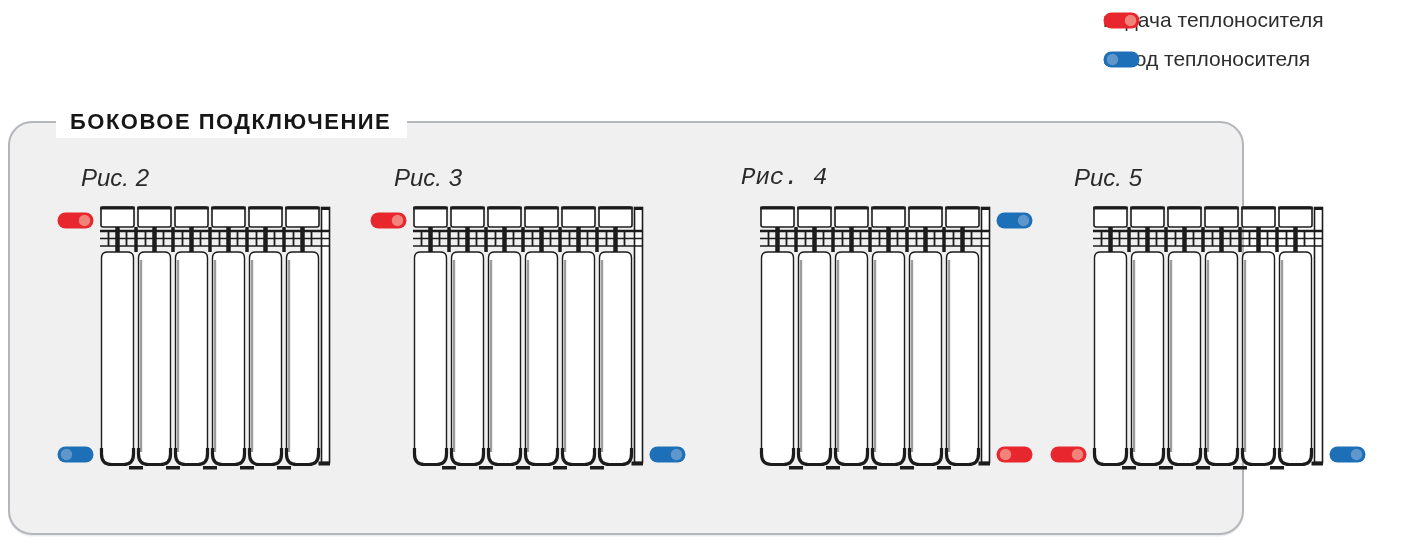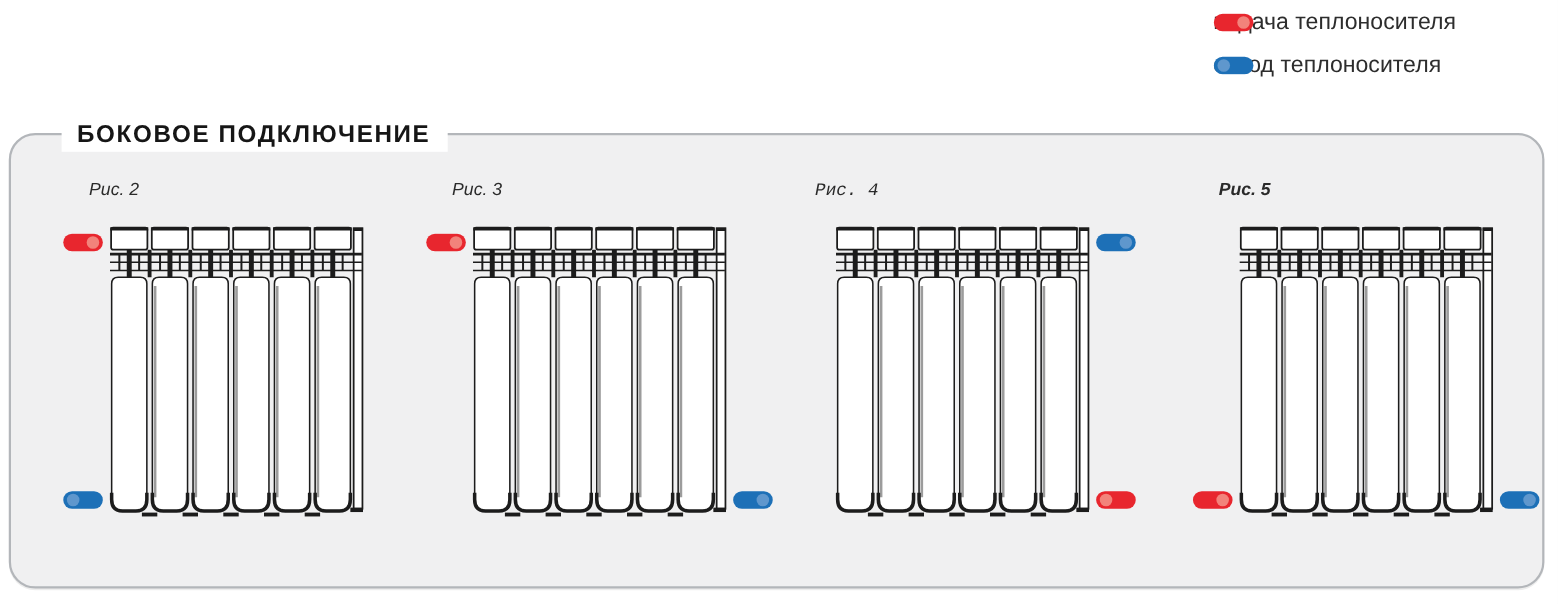--- a/index.html
+++ b/index.html
@@ -6,32 +6,32 @@
   .screen{
     position:relative;width:1416px;height:549px;background:#ffffff;overflow:hidden;
     font-family:"Liberation Sans", sans-serif;
   }
   
   .legend{position:absolute;left:1103px;top:9px;display:flex;flex-direction:column;gap:17px;}
   .legend-row{display:flex;align-items:center;gap:13px;height:22px;}
   .legend-label{font-size:21px;color:#2d2d2d;white-space:nowrap;}
   
   .panel{
-    position:absolute;left:8px;top:121px;width:1396px;height:414px;box-sizing:border-box;
+    position:absolute;left:8px;top:121px;width:1236px;height:414px;box-sizing:border-box;
     background:#f0f0f1;border:2px solid #b3b6ba;border-radius:24px;
     box-shadow:0 1.5px 0 rgba(0,0,0,0.07);
   }
   .panel-title{
     position:absolute;left:46px;top:-17px;height:32px;line-height:32px;
     background:#ffffff;padding:0 16px 0 14px;
     font-size:22px;font-weight:bold;letter-spacing:1.5px;color:#161616;white-space:nowrap;
   }
   
   .figure{position:absolute;top:41px;width:320px;height:312px;}
-  .fig-label{position:absolute;left:26px;top:0;font-size:16px;font-style:italic;color:#2a2a2a;white-space:nowrap;}
+  .fig-label{position:absolute;left:26px;top:0;font-size:24px;font-style:italic;color:#2a2a2a;white-space:nowrap;}
   .radiator{position:absolute;left:44px;top:41px;}
   .pill{position:absolute;width:37px;height:17px;}
   .pos-top-left{left:2px;top:48px;}
   .pos-top-right{left:281px;top:48px;}
   .pos-bottom-left{left:2px;top:282px;}
   .pos-bottom-right{left:281px;top:282px;}
 </style>
 </head>
 <body>
 
@@ -125,21 +125,21 @@
           </svg>
           <svg viewBox="0 0 37 17" width="37" height="17" class="pill pos-top-left">
             <rect x="0.5" y="0.5" width="36" height="16" rx="8" fill="#e8262e"></rect>
             <circle cx="27.5" cy="8.5" r="5.7" fill="#f2837b"></circle>
           </svg>
           <svg viewBox="0 0 37 17" width="37" height="17" class="pill pos-bottom-left">
             <rect x="0.5" y="0.5" width="36" height="16" rx="8" fill="#1d70b7"></rect>
             <circle cx="9.5" cy="8.5" r="5.7" fill="#5f97cd"></circle>
           </svg>
         </div>
-        <div class="figure" style="left: 375px;">
+        <div class="figure" style="left: 358px;">
           <div class="fig-label">Рис. 3</div>
           <svg viewBox="0 0 232 266" width="232" height="266" class="radiator">
             <path d="M 2.5 53 Q 2.5 47 8.5 47 L 28.5 47 Q 34.5 47 34.5 53 L 34.5 249 Q 34.5 259.5 24.5 259.5 L 12.5 259.5 Q 2.5 259.5 2.5 249 Z" fill="#fff" stroke="#1c1c1c" stroke-width="1.4"></path>
             <path d="M 2.5 243 L 2.5 249 Q 2.5 259.5 12.5 259.5 L 24.5 259.5 Q 34.5 259.5 34.5 249 L 34.5 243" fill="none" stroke="#1c1c1c" stroke-width="3.2"></path>
             <path d="M 39.5 53 Q 39.5 47 45.5 47 L 65.5 47 Q 71.5 47 71.5 53 L 71.5 249 Q 71.5 259.5 61.5 259.5 L 49.5 259.5 Q 39.5 259.5 39.5 249 Z" fill="#fff" stroke="#1c1c1c" stroke-width="1.4"></path>
             <line x1="42" y1="55" x2="42" y2="247" stroke="#9c9c9c" stroke-width="2.4"></line>
             <path d="M 39.5 243 L 39.5 249 Q 39.5 259.5 49.5 259.5 L 61.5 259.5 Q 71.5 259.5 71.5 249 L 71.5 243" fill="none" stroke="#1c1c1c" stroke-width="3.2"></path>
             <path d="M 76.5 53 Q 76.5 47 82.5 47 L 102.5 47 Q 108.5 47 108.5 53 L 108.5 249 Q 108.5 259.5 98.5 259.5 L 86.5 259.5 Q 76.5 259.5 76.5 249 Z" fill="#fff" stroke="#1c1c1c" stroke-width="1.4"></path>
             <line x1="79" y1="55" x2="79" y2="247" stroke="#9c9c9c" stroke-width="2.4"></line>
             <path d="M 76.5 243 L 76.5 249 Q 76.5 259.5 86.5 259.5 L 98.5 259.5 Q 108.5 259.5 108.5 249 L 108.5 243" fill="none" stroke="#1c1c1c" stroke-width="3.2"></path>
@@ -277,21 +277,21 @@
           </svg>
           <svg viewBox="0 0 37 17" width="37" height="17" class="pill pos-top-right">
             <rect x="0.5" y="0.5" width="36" height="16" rx="8" fill="#1d70b7"></rect>
             <circle cx="27.5" cy="8.5" r="5.7" fill="#5f97cd"></circle>
           </svg>
           <svg viewBox="0 0 37 17" width="37" height="17" class="pill pos-bottom-right">
             <rect x="0.5" y="0.5" width="36" height="16" rx="8" fill="#e8262e"></rect>
             <circle cx="9.5" cy="8.5" r="5.7" fill="#f2837b"></circle>
           </svg>
         </div>
-        <div class="figure" style="left: 1072px; font-weight: bold;">
+        <div class="figure" style="left: 1038px;">
           <div class="fig-label">Рис. 5</div>
           <svg viewBox="0 0 232 266" width="232" height="266" class="radiator">
             <path d="M 2.5 53 Q 2.5 47 8.5 47 L 28.5 47 Q 34.5 47 34.5 53 L 34.5 249 Q 34.5 259.5 24.5 259.5 L 12.5 259.5 Q 2.5 259.5 2.5 249 Z" fill="#fff" stroke="#1c1c1c" stroke-width="1.4"></path>
             <path d="M 2.5 243 L 2.5 249 Q 2.5 259.5 12.5 259.5 L 24.5 259.5 Q 34.5 259.5 34.5 249 L 34.5 243" fill="none" stroke="#1c1c1c" stroke-width="3.2"></path>
             <path d="M 39.5 53 Q 39.5 47 45.5 47 L 65.5 47 Q 71.5 47 71.5 53 L 71.5 249 Q 71.5 259.5 61.5 259.5 L 49.5 259.5 Q 39.5 259.5 39.5 249 Z" fill="#fff" stroke="#1c1c1c" stroke-width="1.4"></path>
             <line x1="42" y1="55" x2="42" y2="247" stroke="#9c9c9c" stroke-width="2.4"></line>
             <path d="M 39.5 243 L 39.5 249 Q 39.5 259.5 49.5 259.5 L 61.5 259.5 Q 71.5 259.5 71.5 249 L 71.5 243" fill="none" stroke="#1c1c1c" stroke-width="3.2"></path>
             <path d="M 76.5 53 Q 76.5 47 82.5 47 L 102.5 47 Q 108.5 47 108.5 53 L 108.5 249 Q 108.5 259.5 98.5 259.5 L 86.5 259.5 Q 76.5 259.5 76.5 249 Z" fill="#fff" stroke="#1c1c1c" stroke-width="1.4"></path>
             <line x1="79" y1="55" x2="79" y2="247" stroke="#9c9c9c" stroke-width="2.4"></line>
             <path d="M 76.5 243 L 76.5 249 Q 76.5 259.5 86.5 259.5 L 98.5 259.5 Q 108.5 259.5 108.5 249 L 108.5 243" fill="none" stroke="#1c1c1c" stroke-width="3.2"></path>

